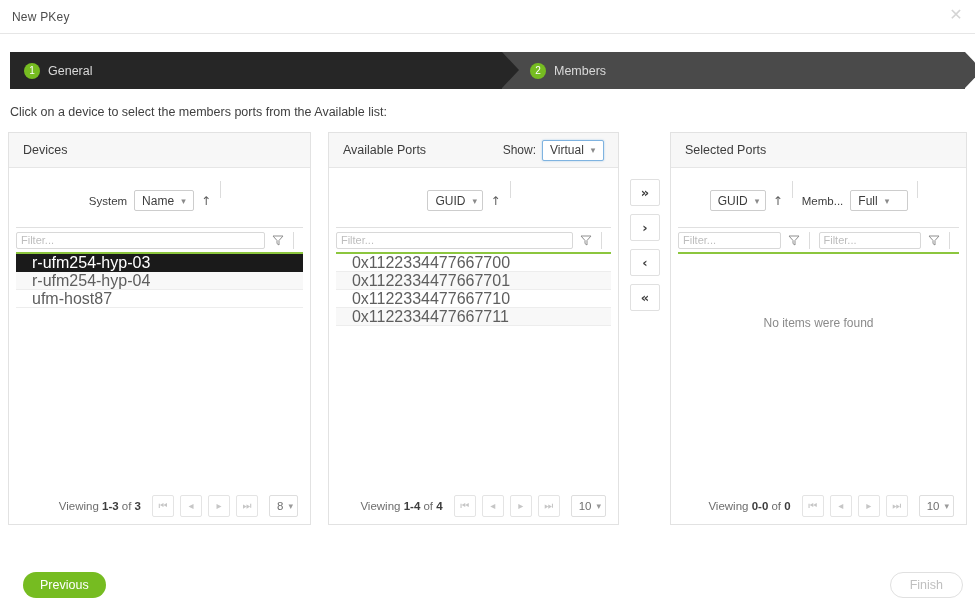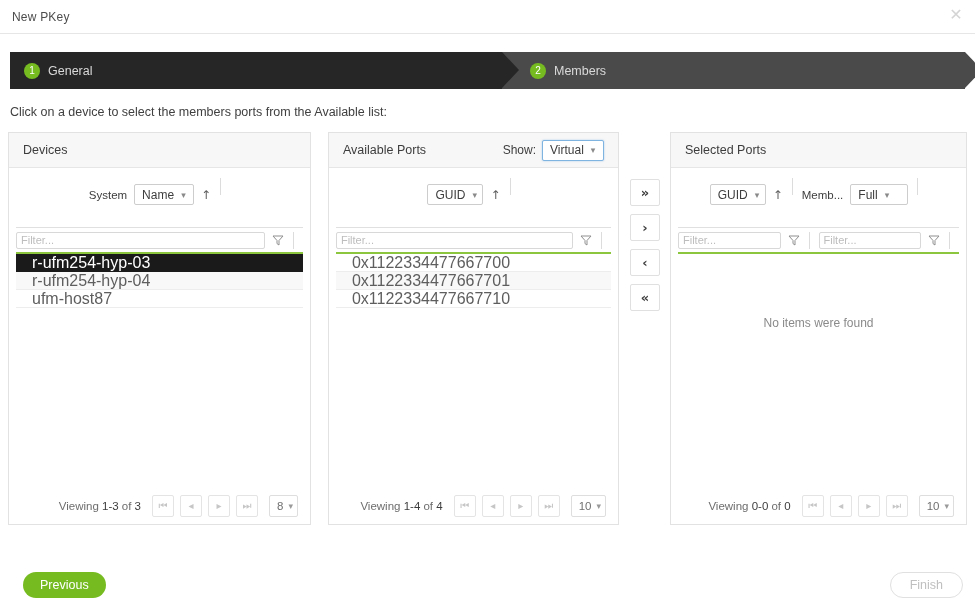--- a/index.html
+++ b/index.html
@@ -170,21 +170,21 @@
     display: flex;
     flex-direction: column;
     padding: 0 7px;
     min-height: 0;
   }
   .colhead {
     display: flex;
     align-items: flex-end;
     justify-content: center;
     height: 60px;
-    padding-bottom: 22px;
+    padding-bottom: 16px;
     border-bottom: 1px solid #e0e0e0;
     gap: 0;
   }
   .colgroup {
     display: flex;
     align-items: center;
     justify-content: center;
     gap: 7px;
     position: relative;
   }
@@ -264,21 +264,21 @@
     padding: 0 12px;
     gap: 6px;
     flex: none;
   }
   .viewing {
     font-size: 11.5px;
     color: #6e6e6e;
     margin-right: 5px;
     white-space: nowrap;
   }
-  .viewing b { color: #3d3d3d; font-weight: normal; }
+  .viewing b { color: #3d3d3d; font-weight: bold; }
   .pbtn {
     width: 22px; height: 22px;
     border: 1px solid #e4e4e4;
     border-radius: 2px;
     background: #ffffff;
     color: #c6c6c6;
     font-size: 10px;
     display: flex; align-items: center; justify-content: center;
     cursor: pointer;
     font-family: "DejaVu Sans", sans-serif;
@@ -459,20 +459,23 @@
       <div class="rows">
         <div class="row">
           <span>0x1122334477667700</span>
         </div>
         <div class="row alt">
           <span>0x1122334477667701</span>
         </div>
         <div class="row">
           <span>0x1122334477667710</span>
         </div>
+        <div class="row alt">
+          <span>0x1122334477667711</span>
+        </div>
       </div>
     </div>
     <div class="panel-foot">
       <span class="viewing"><span>Viewing </span><b>1-4</b><span> of </span><b>4</b></span>
       <span class="pbtn">⏮</span>
       <span class="pbtn">◂</span>
       <span class="pbtn">▸</span>
       <span class="pbtn">⏭</span>
       <span class="sel-page">
         <span>10</span>

